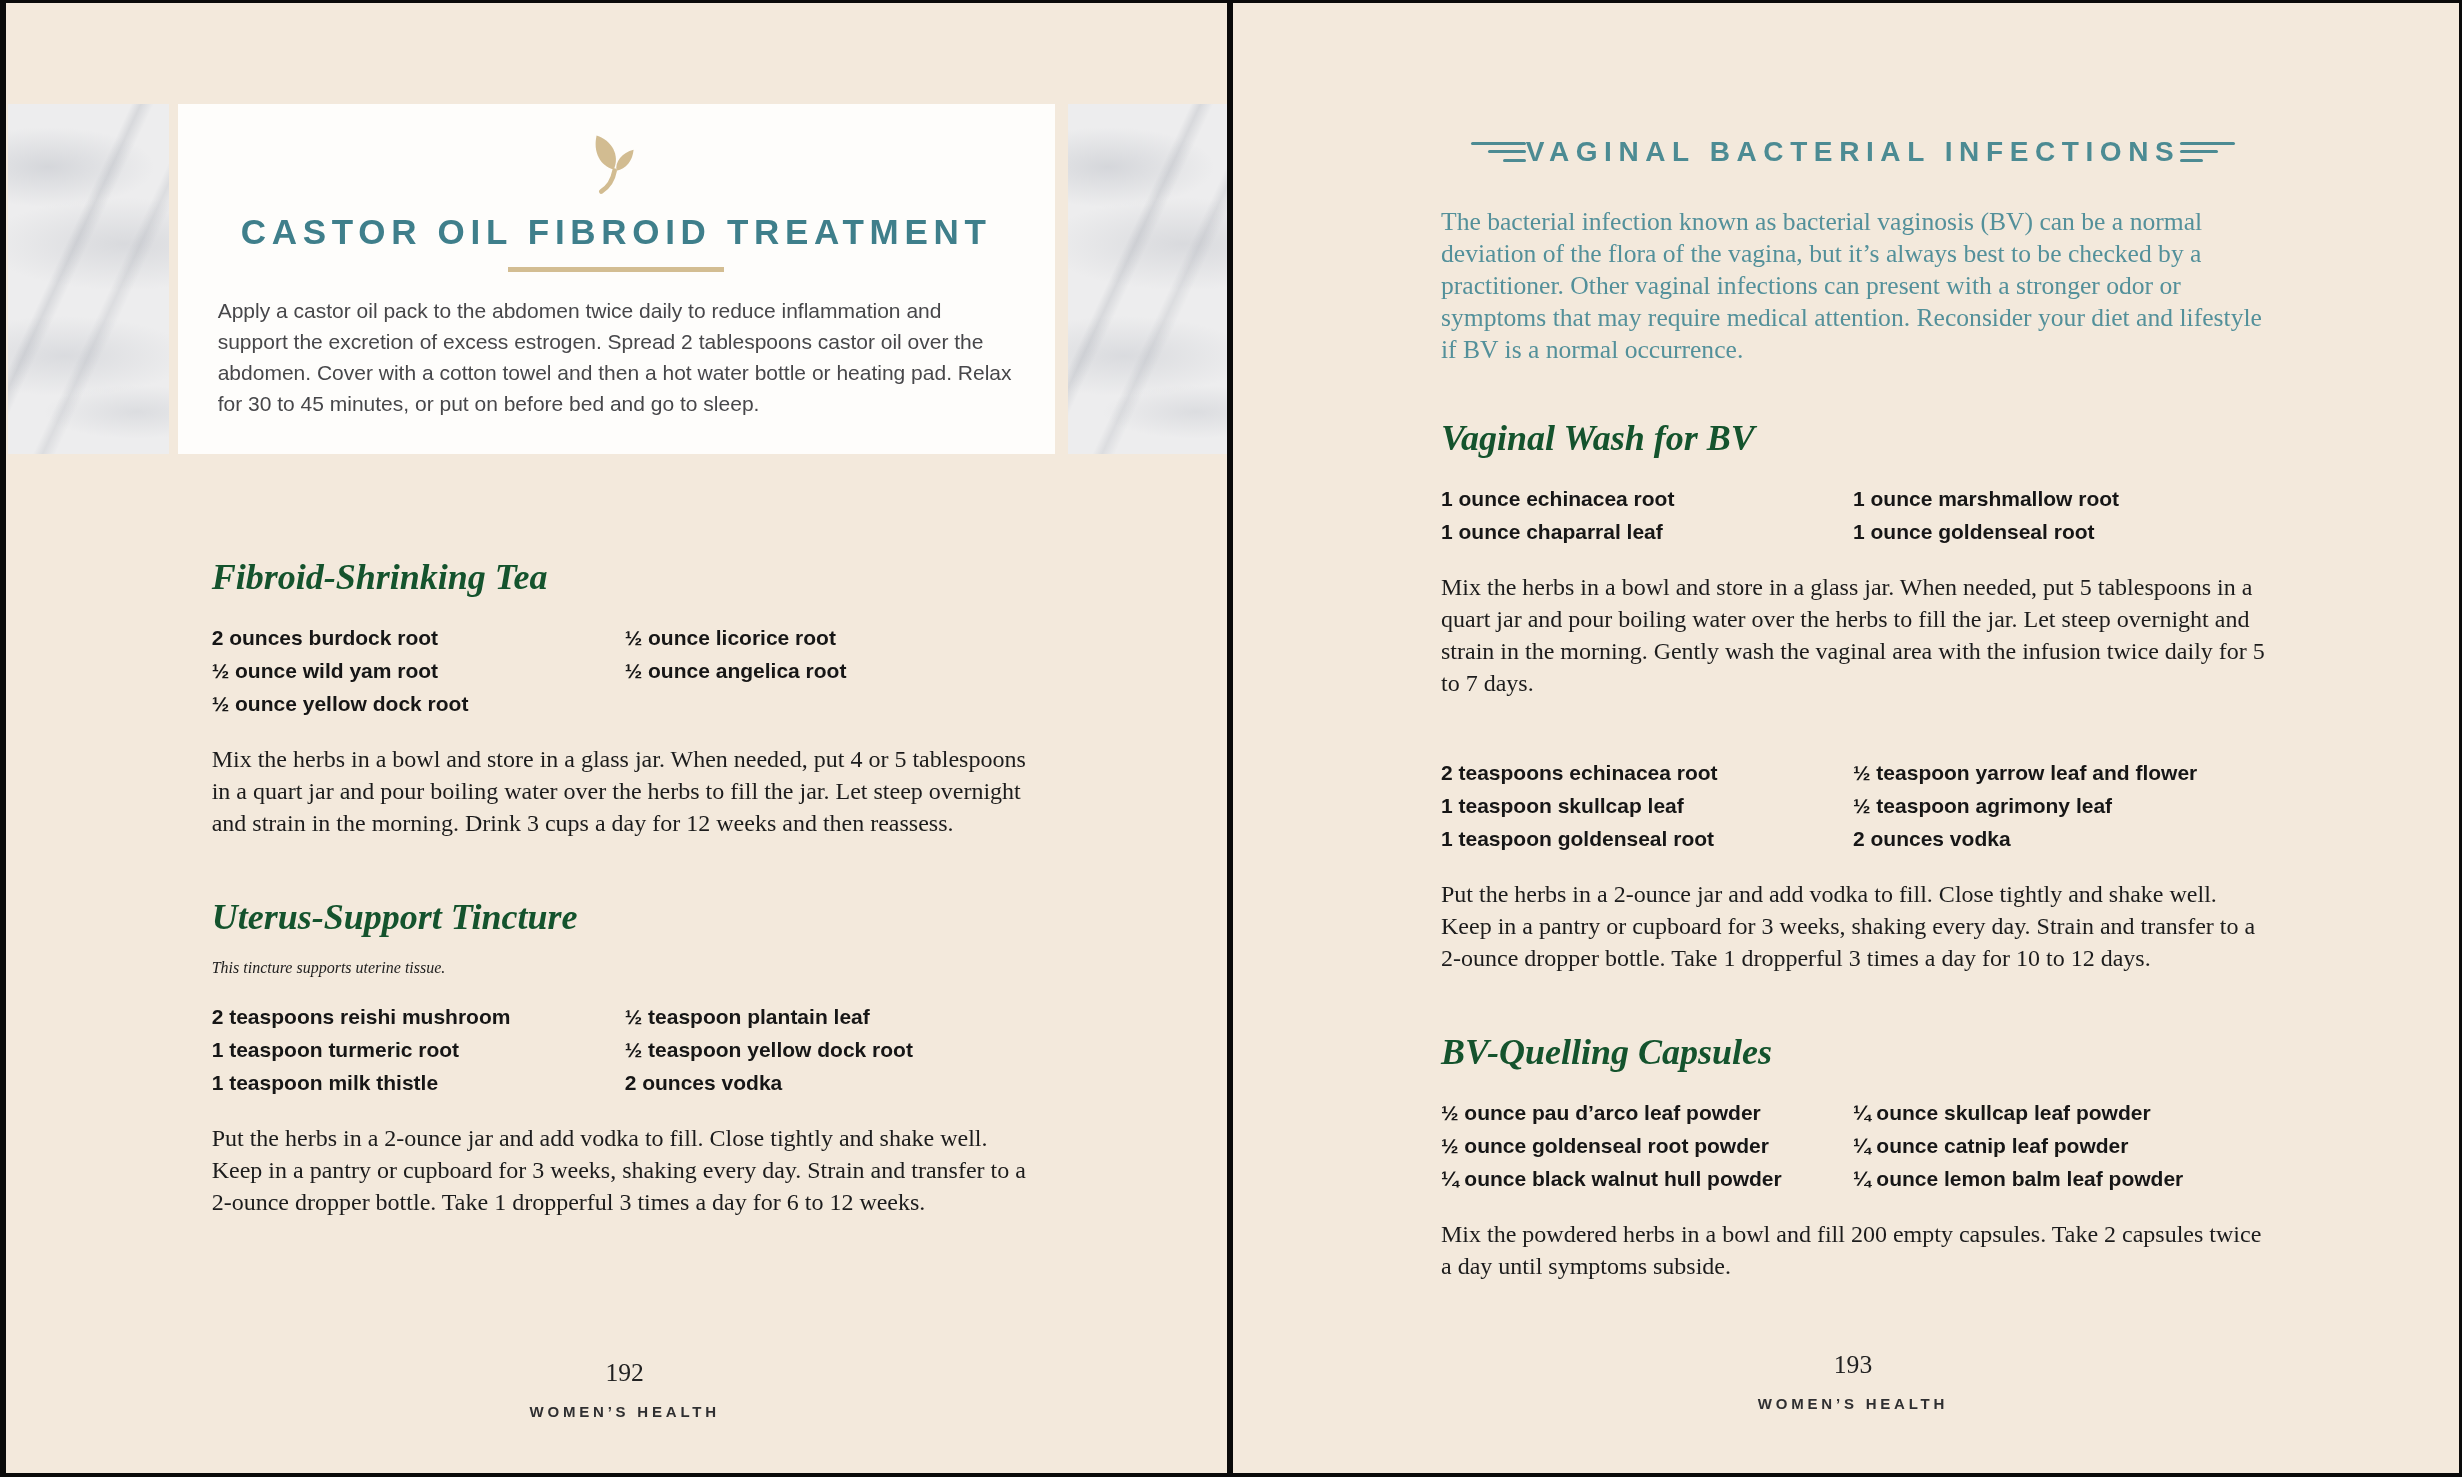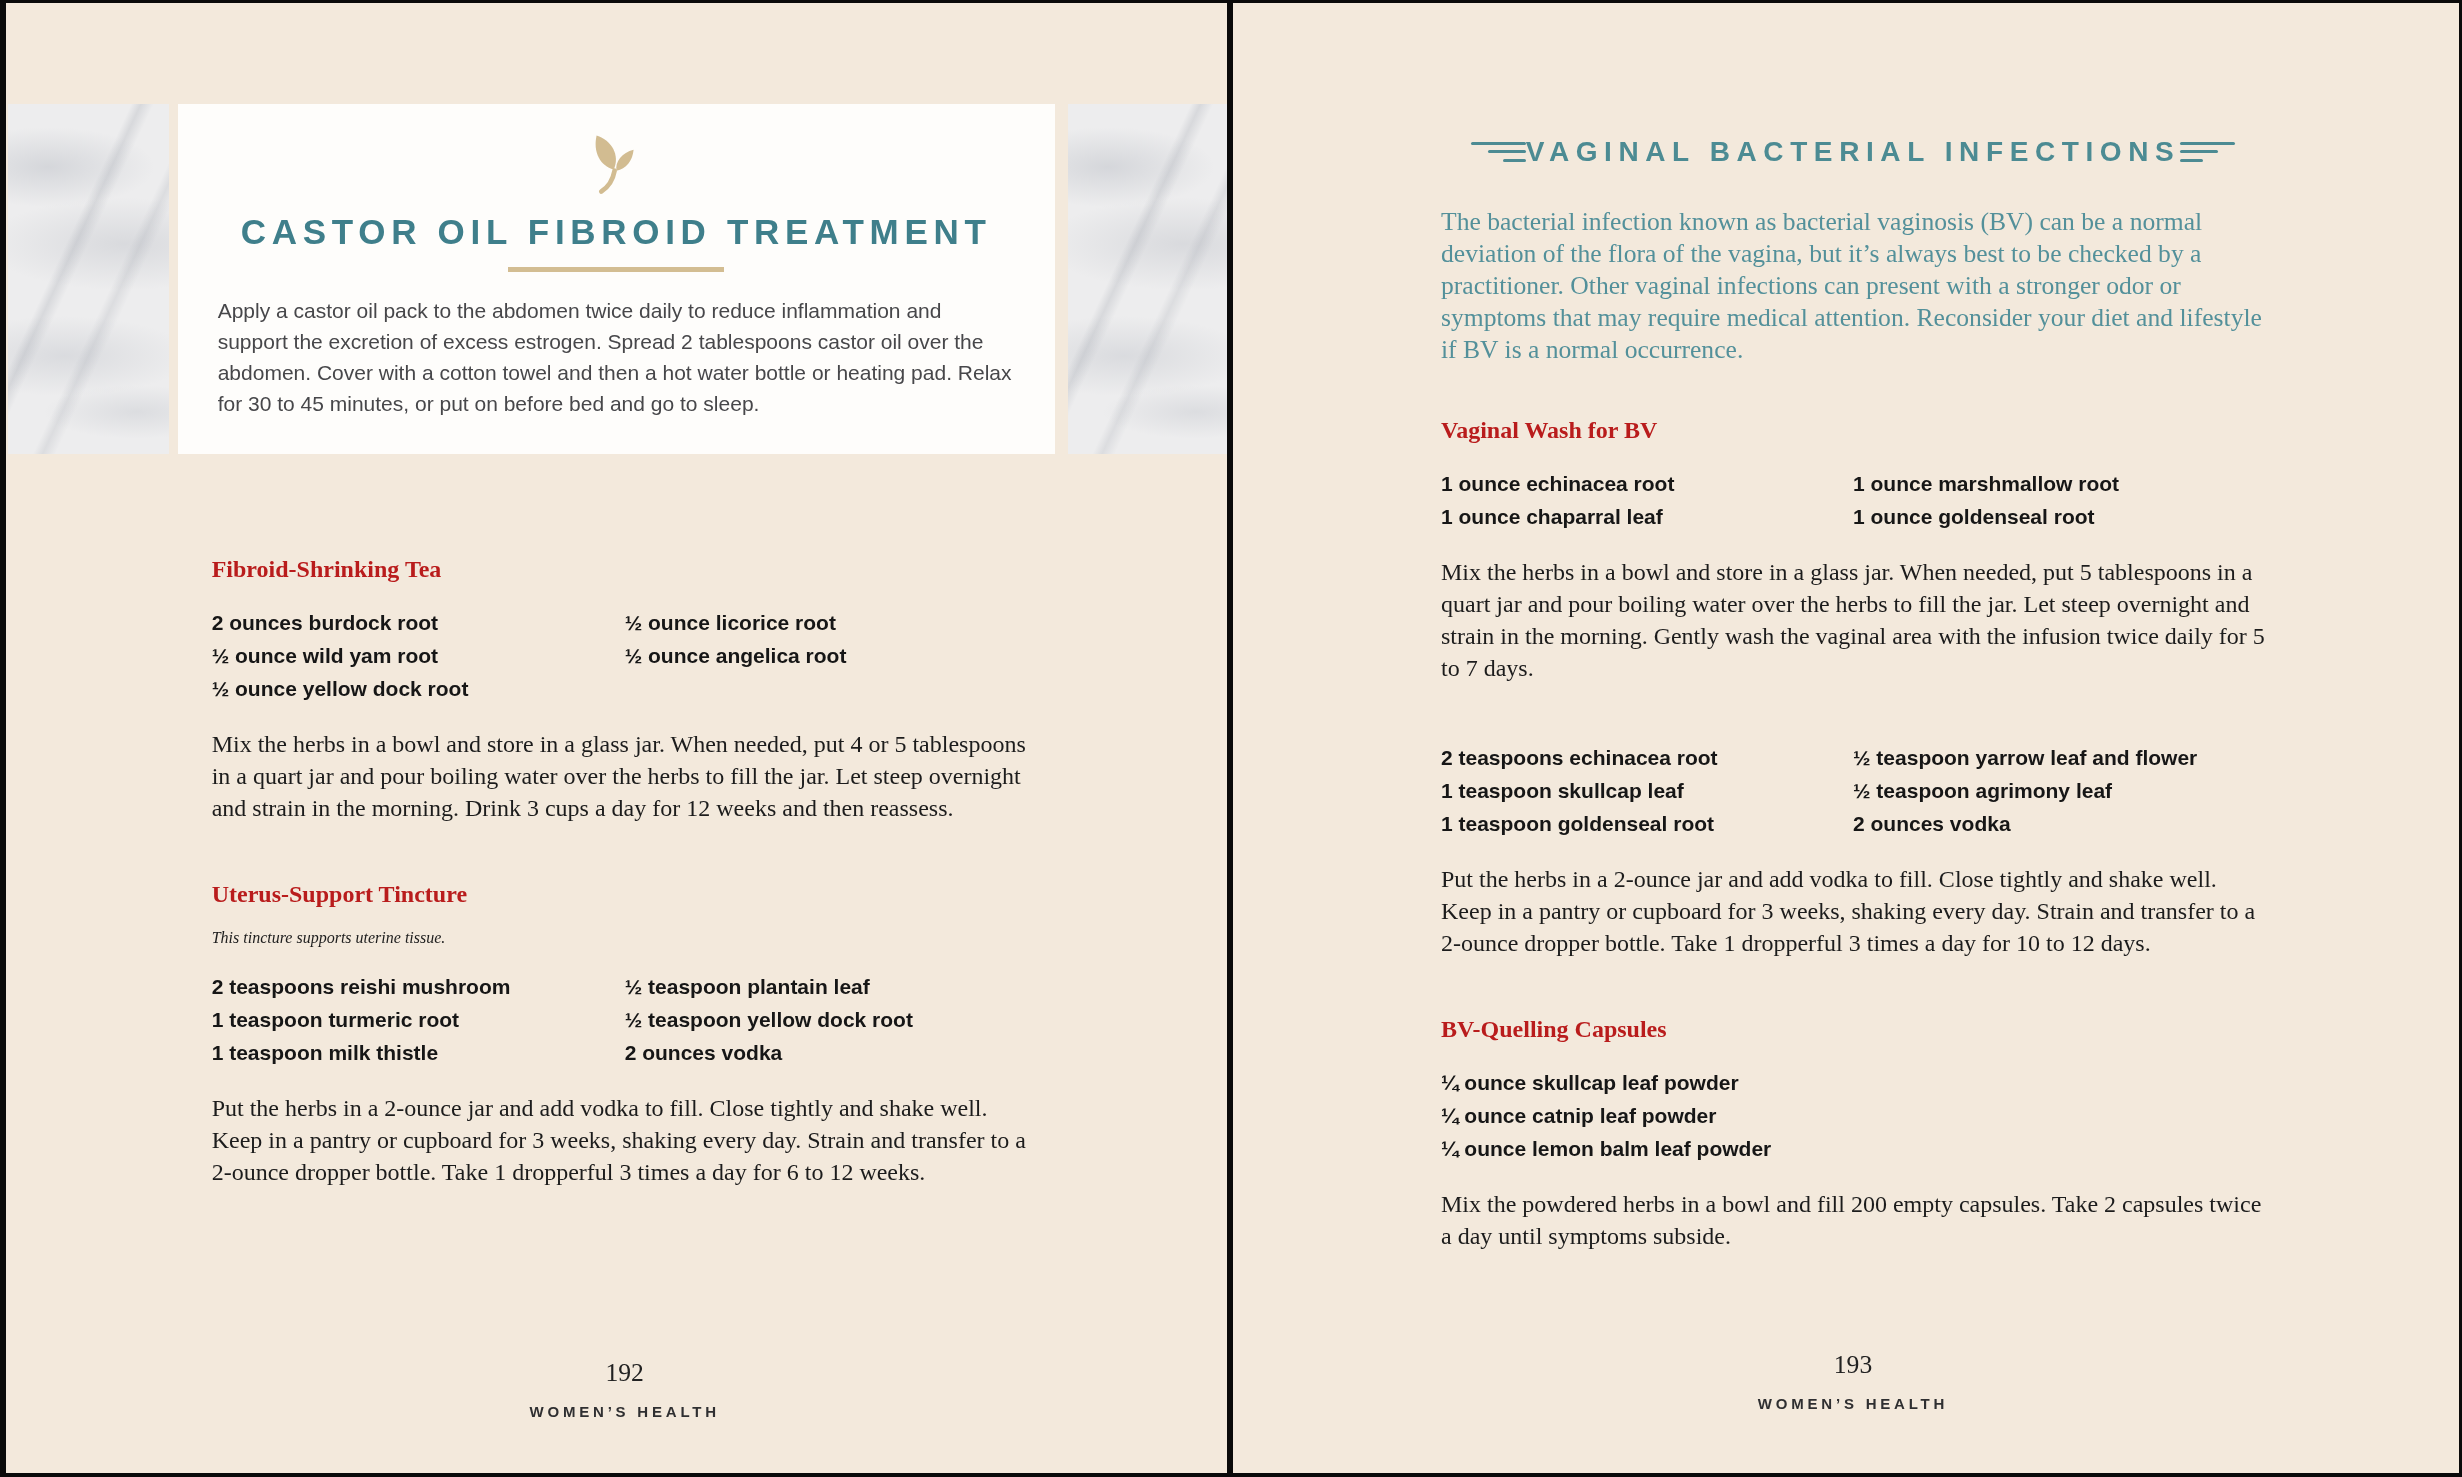--- a/index.html
+++ b/index.html
@@ -42,21 +42,21 @@
   .flourish i{display:block;height:2.8px;background:#4c8b93;border-radius:1.9px;}
   .flourish i:nth-child(1){width:55px;}
   .flourish i:nth-child(2){width:38px;}
   .flourish i:nth-child(3){width:23px;}
 
   .intro{margin:38px 0 0;font-family:"Liberation Serif",serif;font-size:25.6px;line-height:32px;color:#53909a;}
 
   .recipe{margin-top:57px;}
   .recipe.first{margin-top:4px;}
   .recipe.first-r{margin-top:51px;}
-  .recipe h2{margin:0;font-family:"Liberation Serif",serif;font-size:24px;font-weight:bold;color:#b91c1c;}
+  .recipe h2{margin:0;font-family:"Liberation Serif",serif;font-size:36px;font-weight:bold;color:#14532d;font-style:italic;}
   .note{margin:21px 0 0;font-family:"Liberation Serif",serif;font-style:italic;font-size:16px;color:#1d1d1d;}
   .cols{display:flex;margin-top:23px;}
   .cols ul{list-style:none;margin:0;padding:0;width:50%;}
   .cols li{font-size:21px;font-weight:bold;line-height:33px;color:#161616;}
   .instr{margin:23px 0 0;font-family:"Liberation Serif",serif;font-size:24px;line-height:32px;color:#1c1c1c;}
 
   .footer{position:absolute;top:1347px;text-align:center;}
   .footer-l{left:206px;width:826px;margin-top:8px;}
   .footer-r{left:208px;width:824px;}
   .pagenum{font-family:"Liberation Serif",serif;font-size:25.6px;color:#222;}
@@ -175,20 +175,25 @@
             <li>2 ounces vodka</li>
           </ul>
         </div>
         <p class="instr">Put the herbs in a 2-ounce jar and add vodka to fill. Close tightly and shake well. Keep in a pantry or cupboard for 3 weeks, shaking every day. Strain and transfer to a 2-ounce dropper bottle. Take 1 dropperful 3 times a day for 10 to 12 days.</p>
       </div>
 
       <div class="recipe">
         <h2>BV-Quelling Capsules</h2>
         <div class="cols">
           <ul>
+            <li>½ ounce pau d’arco leaf powder</li>
+            <li>½ ounce goldenseal root powder</li>
+            <li>¼ ounce black walnut hull powder</li>
+          </ul>
+          <ul>
             <li>¼ ounce skullcap leaf powder</li>
             <li>¼ ounce catnip leaf powder</li>
             <li>¼ ounce lemon balm leaf powder</li>
           </ul>
         </div>
         <p class="instr">Mix the powdered herbs in a bowl and fill 200 empty capsules. Take 2 capsules twice a day until symptoms subside.</p>
       </div>
 
     </div>
 

